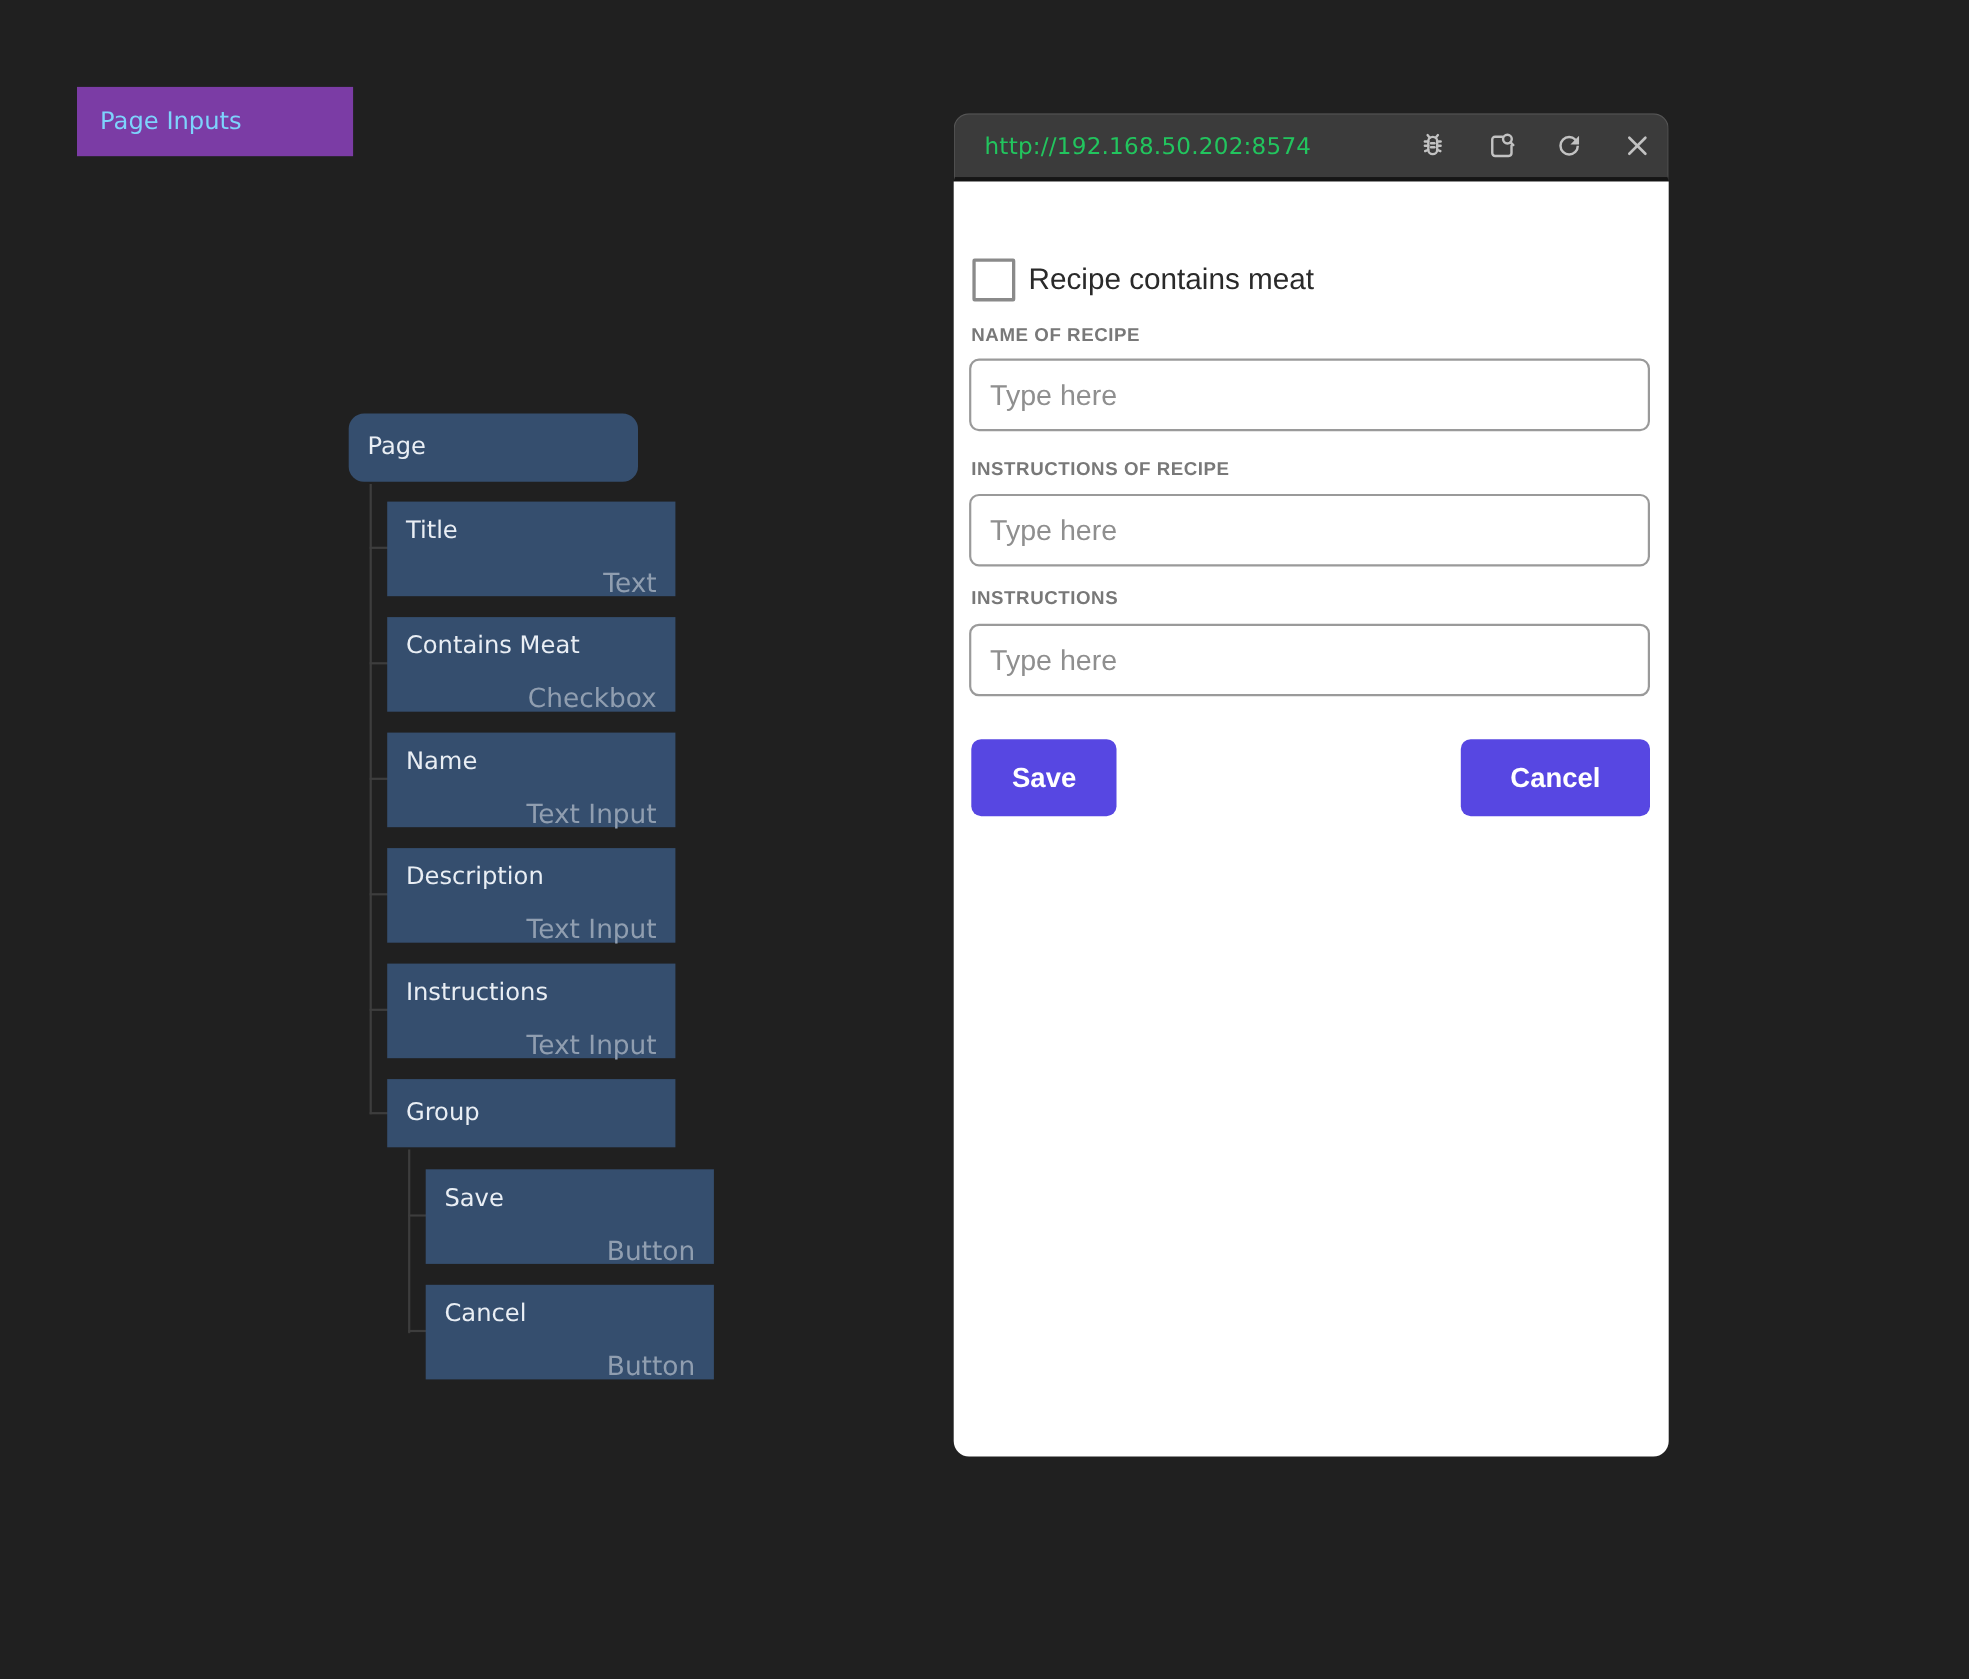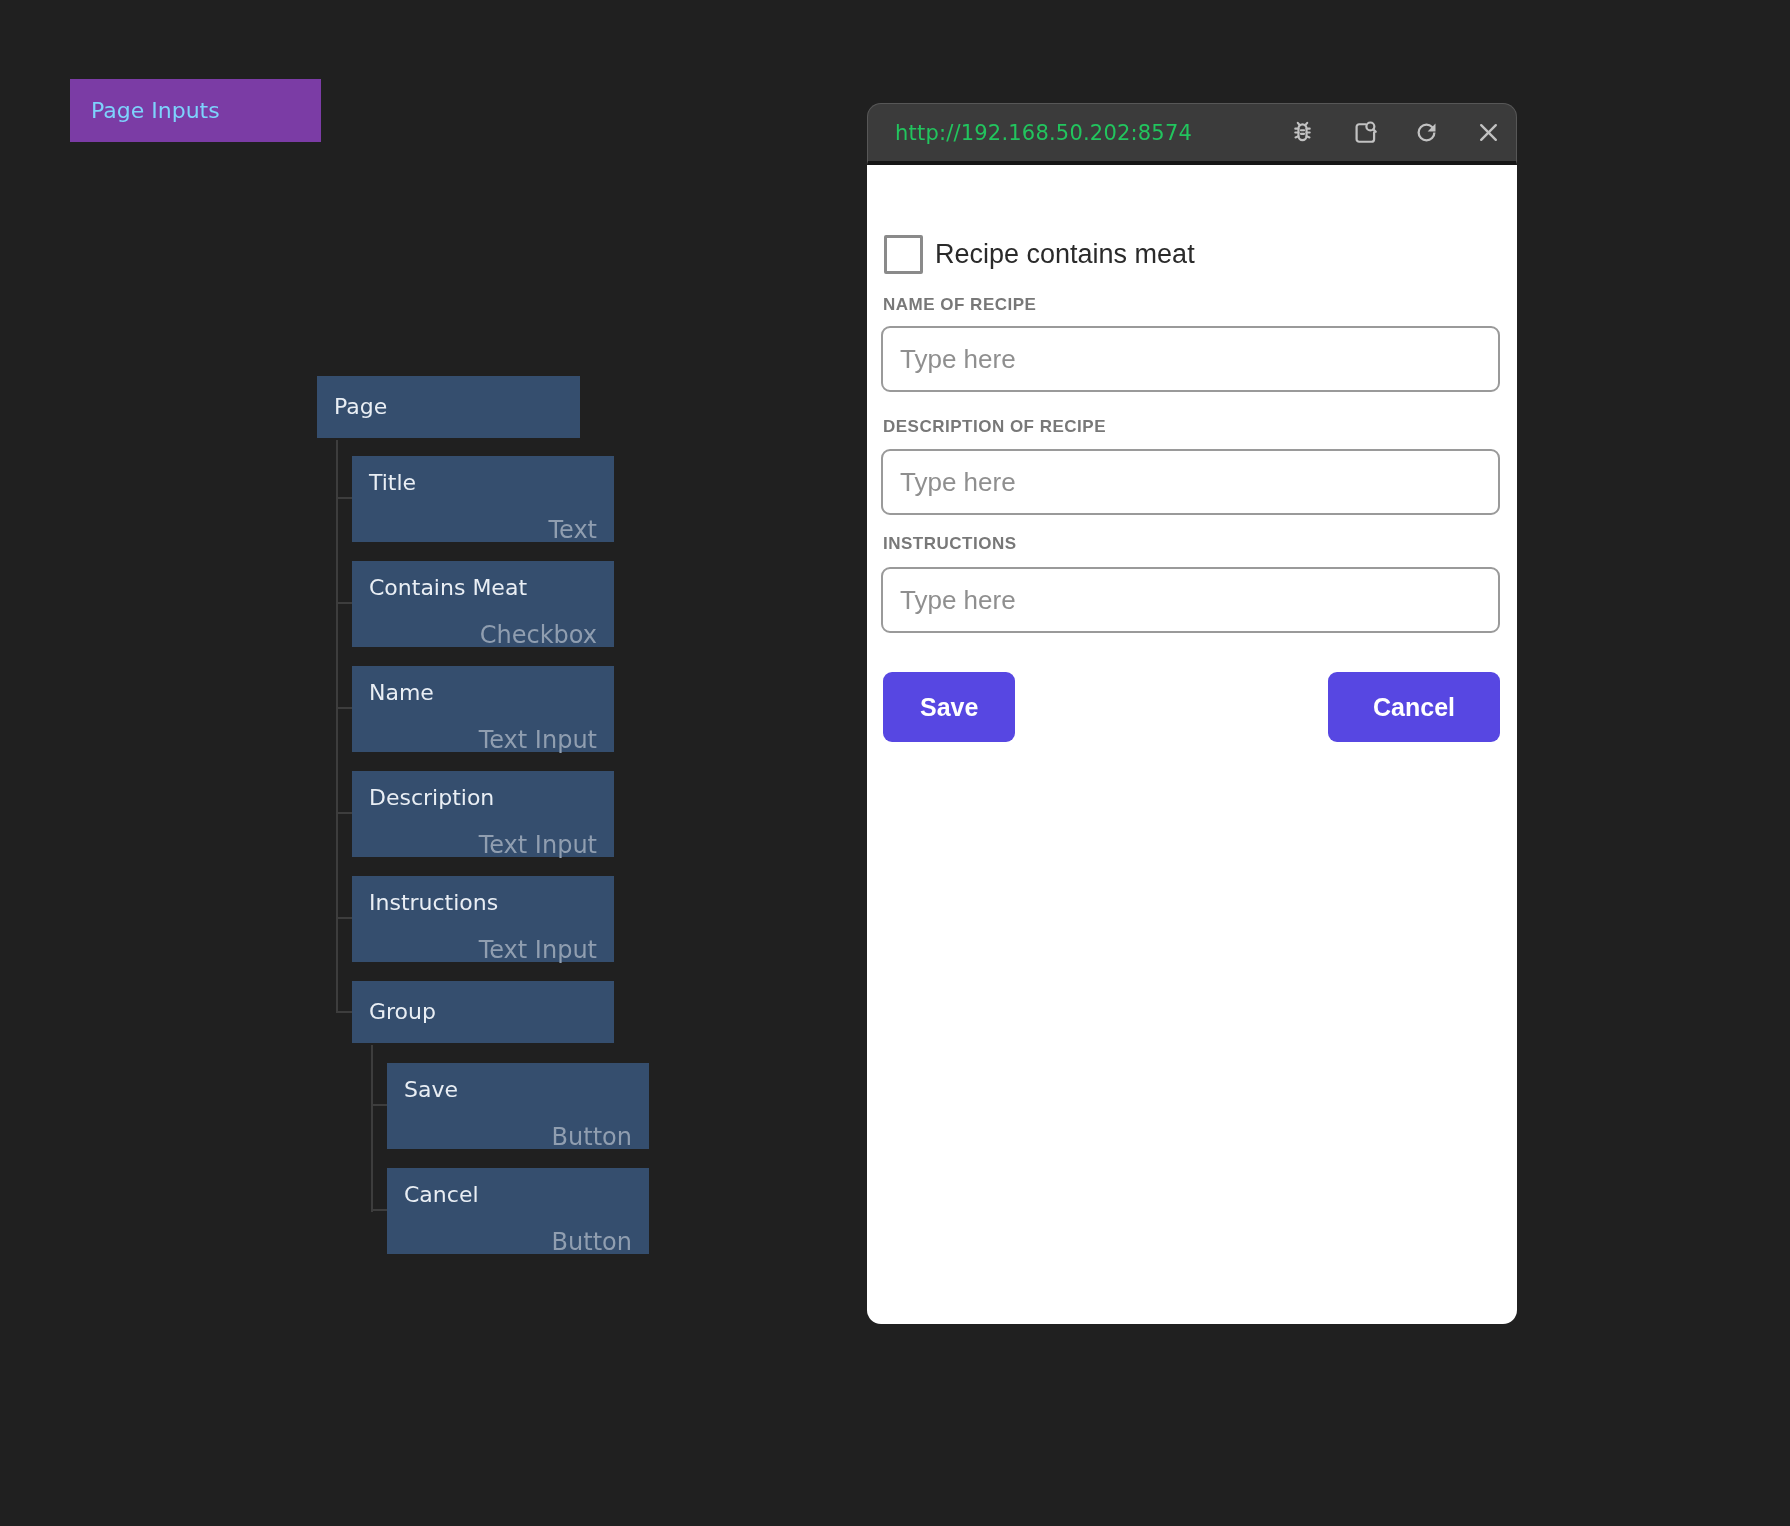--- a/index.html
+++ b/index.html
@@ -12,21 +12,21 @@
     position:absolute;left:70px;top:79px;width:251px;height:63px;
     background:#7b3ca5;color:#7dd3fc;font-size:22px;
     display:flex;align-items:center;padding-left:21px;box-sizing:border-box;
   }
   .tnode{
     position:absolute;width:262px;background:#354e6e;box-sizing:border-box;
     padding:14px 17px;cursor:pointer;
   }
   .tnode.one{height:62px;display:flex;align-items:center;padding:0 17px;}
   .tnode.two{height:86px;}
-  .tnode.root{left:317px;width:263px;}
+  .tnode.root{left:317px;width:263px;border-radius:14px;}
   .tnode.child{left:352px;}
   .tnode.gchild{left:387px;}
   .nt{color:#e9eef4;font-size:22px;line-height:1.2;}
   .ns{color:#909eb0;font-size:24px;line-height:1.2;margin-top:20px;text-align:right;}
   .conn{position:absolute;background:#3d3d3d;}
   
   .bwin{position:absolute;left:867px;top:103px;width:650px;height:1225px;}
   .titlebar{
     height:62px;background:#3b3b3b;border-radius:14px 14px 0 0;
     border:1px solid #575757;border-bottom:4px solid #151515;
@@ -163,21 +163,21 @@
   <div class="content">
 
     <div class="cbrow">
       <div class="cbox"></div>
       <div class="cblabel">Recipe contains meat</div>
     </div>
 
     <div class="flabel" style="top:130px">NAME OF RECIPE</div>
     <input class="tinput" style="top: 161px;" type="text" placeholder="Type here">
 
-    <div class="flabel" style="top:252px">DESCRIPTION OF RECIPE</div>
+    <div class="flabel" style="top:252px">INSTRUCTIONS OF RECIPE</div>
     <input class="tinput" style="top: 284px;" type="text" placeholder="Type here">
 
     <div class="flabel" style="top:369px">INSTRUCTIONS</div>
     <input class="tinput" style="top: 402px;" type="text" placeholder="Type here">
 
     <button class="btn save">Save</button>
     <button class="btn cancel">Cancel</button>
   </div>
 </div>
 

